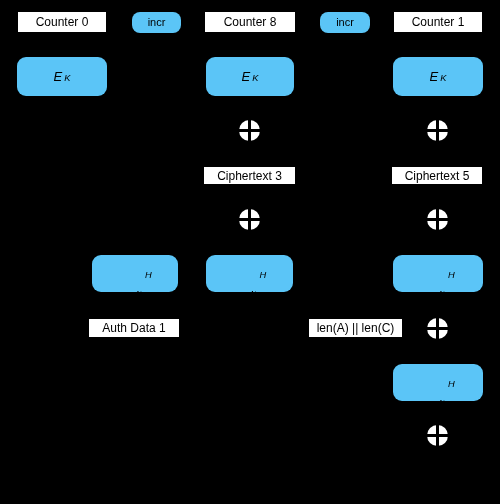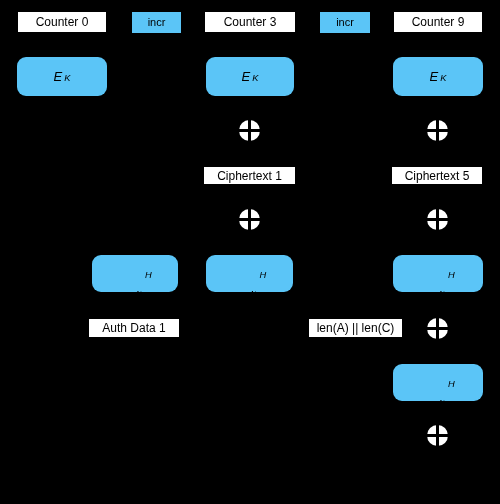--- a/index.html
+++ b/index.html
@@ -41,21 +41,21 @@
     background: #5bc5f7;
     color: #000000;
     border-radius: 9px;
     font-size: 13px;
   }
 
   
   .pill {
     background: #5bc5f7;
     color: #000000;
-    border-radius: 0;
+    border-radius: 8px;
     font-size: 11px;
   }
 
   
   .node .sub {
     font-style: italic;
     font-size: 0.72em;
     margin-left: 2px;
     position: relative;
     top: 2px;
@@ -103,29 +103,29 @@
 
   <div class="node box" style="left:17px; top:11px; width:90px; height:22px;">
     <span>Counter 0</span>
   </div>
 
   <div class="node pill" style="left:132px; top:12px; width:49px; height:21px;">
     <span>incr</span>
   </div>
 
   <div class="node box" style="left:204px; top:11px; width:92px; height:22px;">
-    <span>Counter 3</span>
+    <span>Counter 8</span>
   </div>
 
   <div class="node pill" style="left:320px; top:12px; width:50px; height:21px;">
     <span>incr</span>
   </div>
 
   <div class="node box" style="left:393px; top:11px; width:90px; height:22px;">
-    <span>Counter 9</span>
+    <span>Counter 1</span>
   </div>
 
   <div class="node blueblock" style="left:17px; top:57px; width:90px; height:39px;">
     <span class="mainsym">E</span>
       <span class="sub">K</span>
   </div>
 
   <div class="node blueblock" style="left:206px; top:57px; width:88px; height:39px;">
     <span class="mainsym">E</span>
       <span class="sub">K</span>
@@ -136,21 +136,21 @@
       <span class="sub">K</span>
   </div>
 
 
   <div class="xor" style="left:239px; top:120px;"></div>
 
 
   <div class="xor" style="left:427px; top:120px;"></div>
 
   <div class="node box" style="left:203px; top:166px; width:93px; height:19px;">
-    <span>Ciphertext 1</span>
+    <span>Ciphertext 3</span>
   </div>
 
   <div class="node box" style="left:391px; top:166px; width:92px; height:19px;">
     <span>Ciphertext 5</span>
   </div>
 
   <div class="xor" style="left:239px; top:209px;"></div>
 
   <div class="xor" style="left:427px; top:209px;"></div>
 

